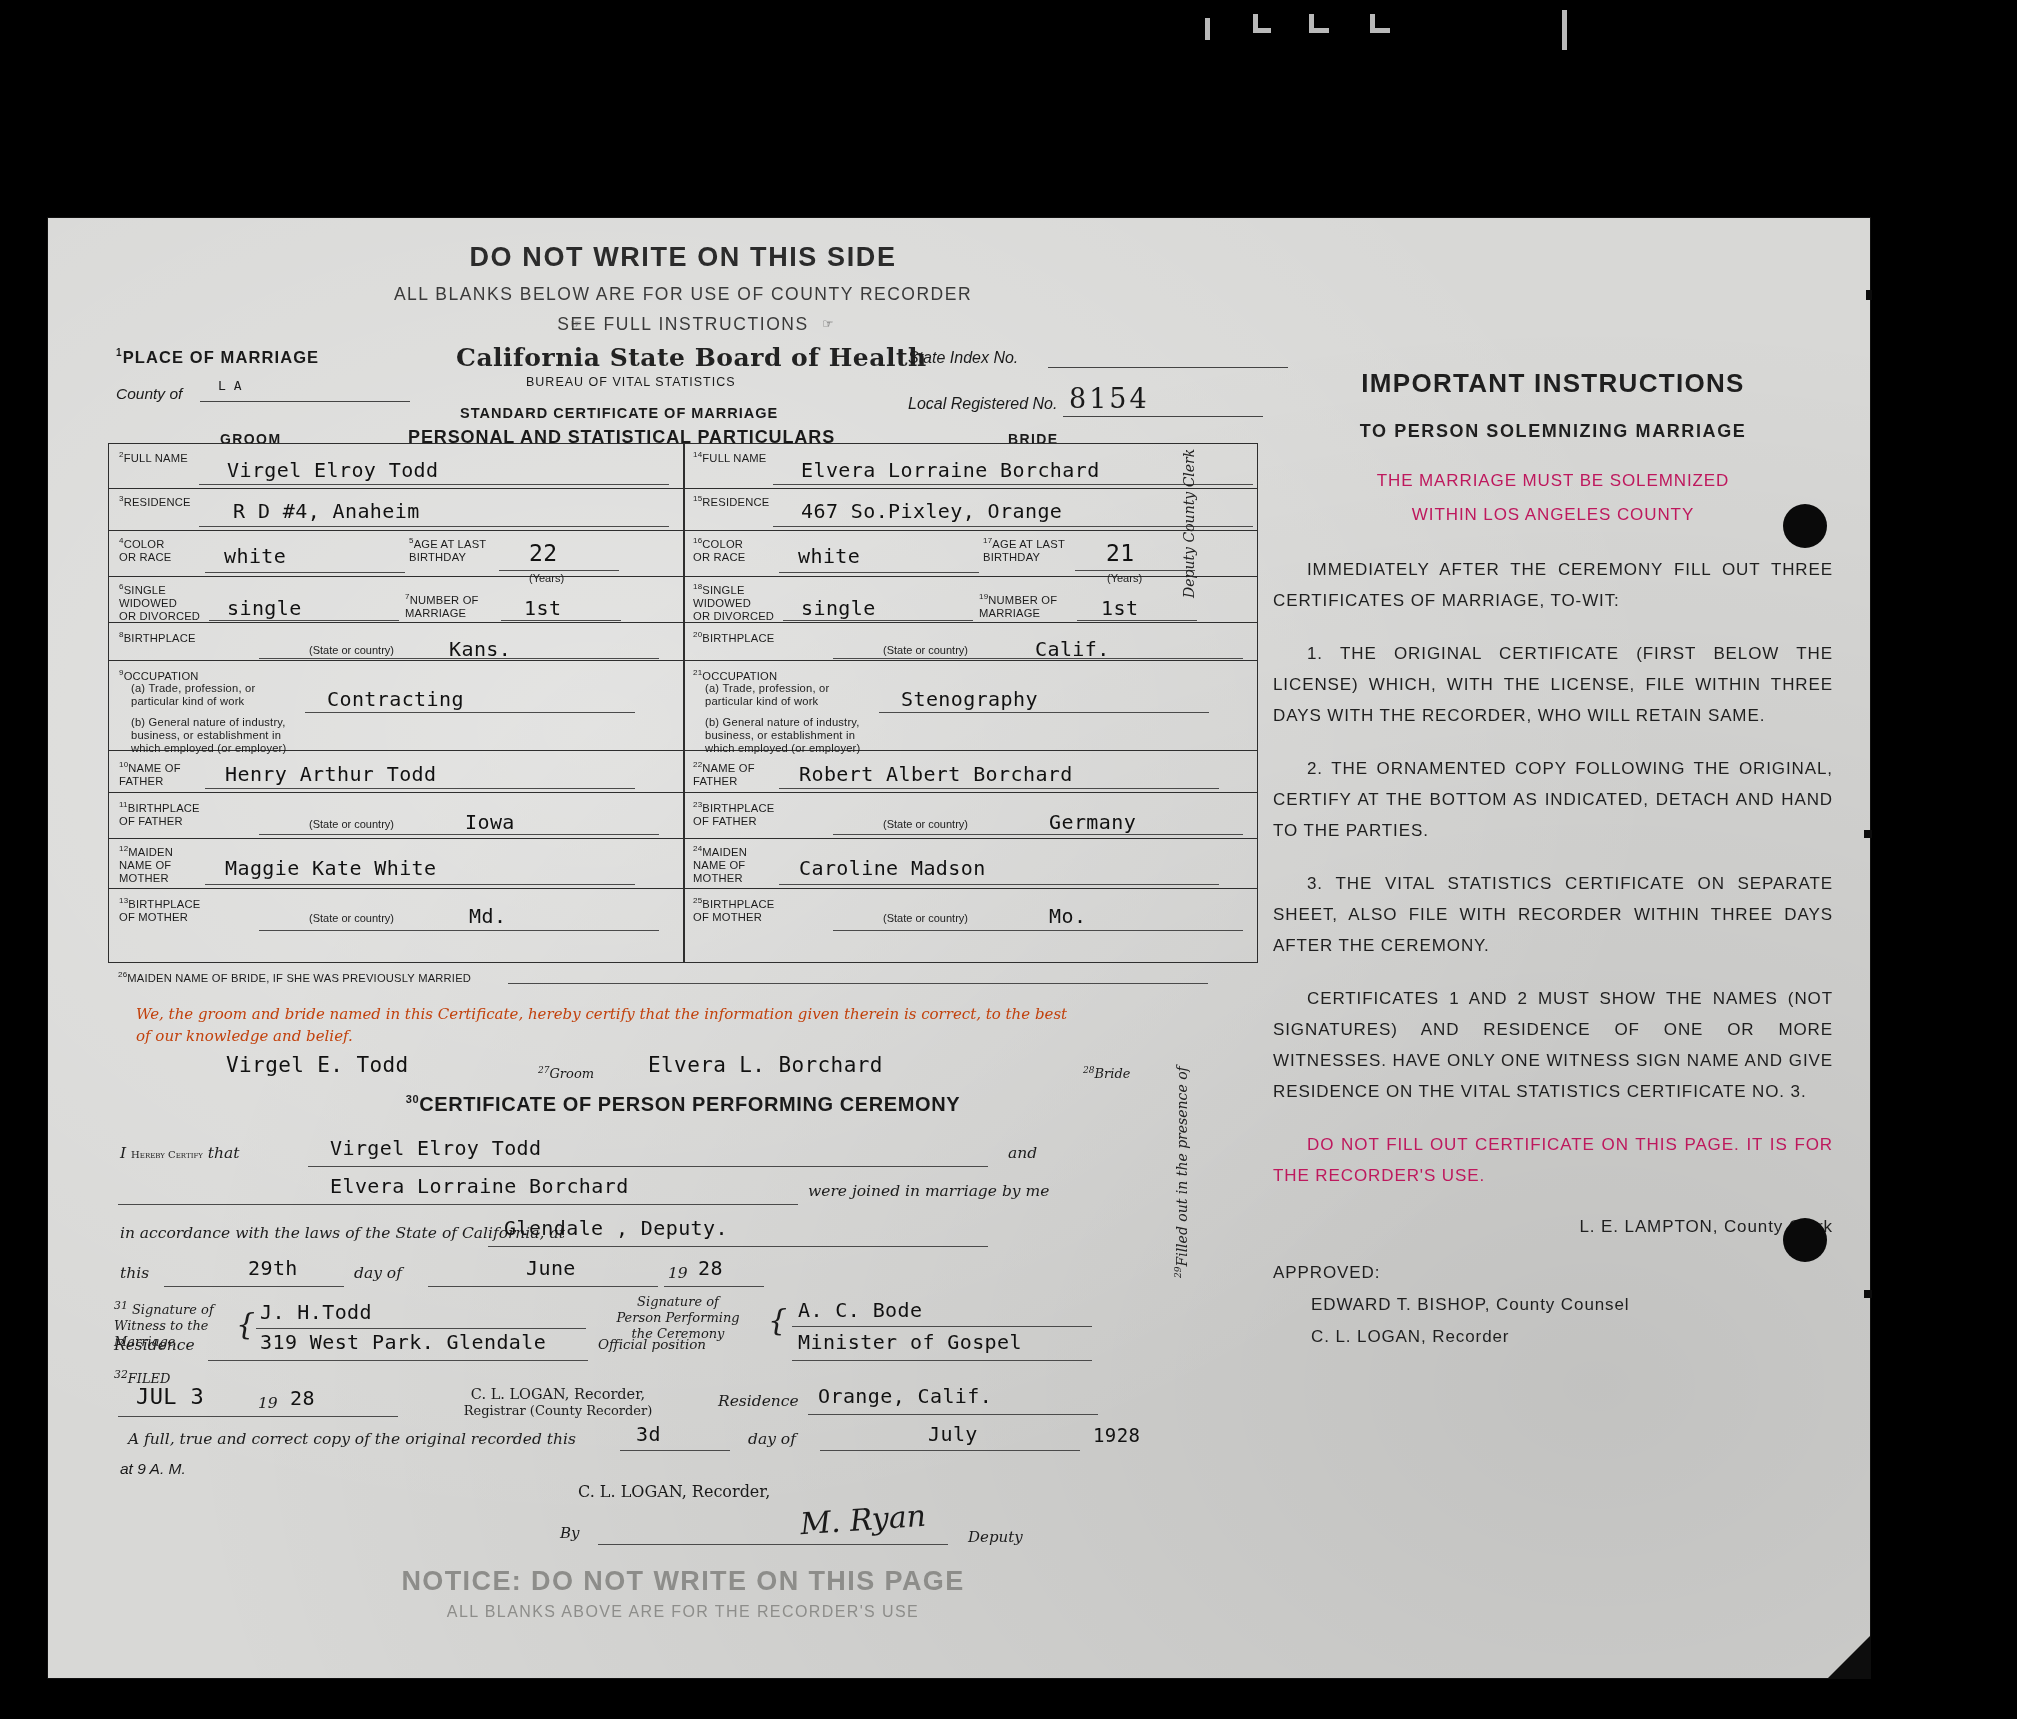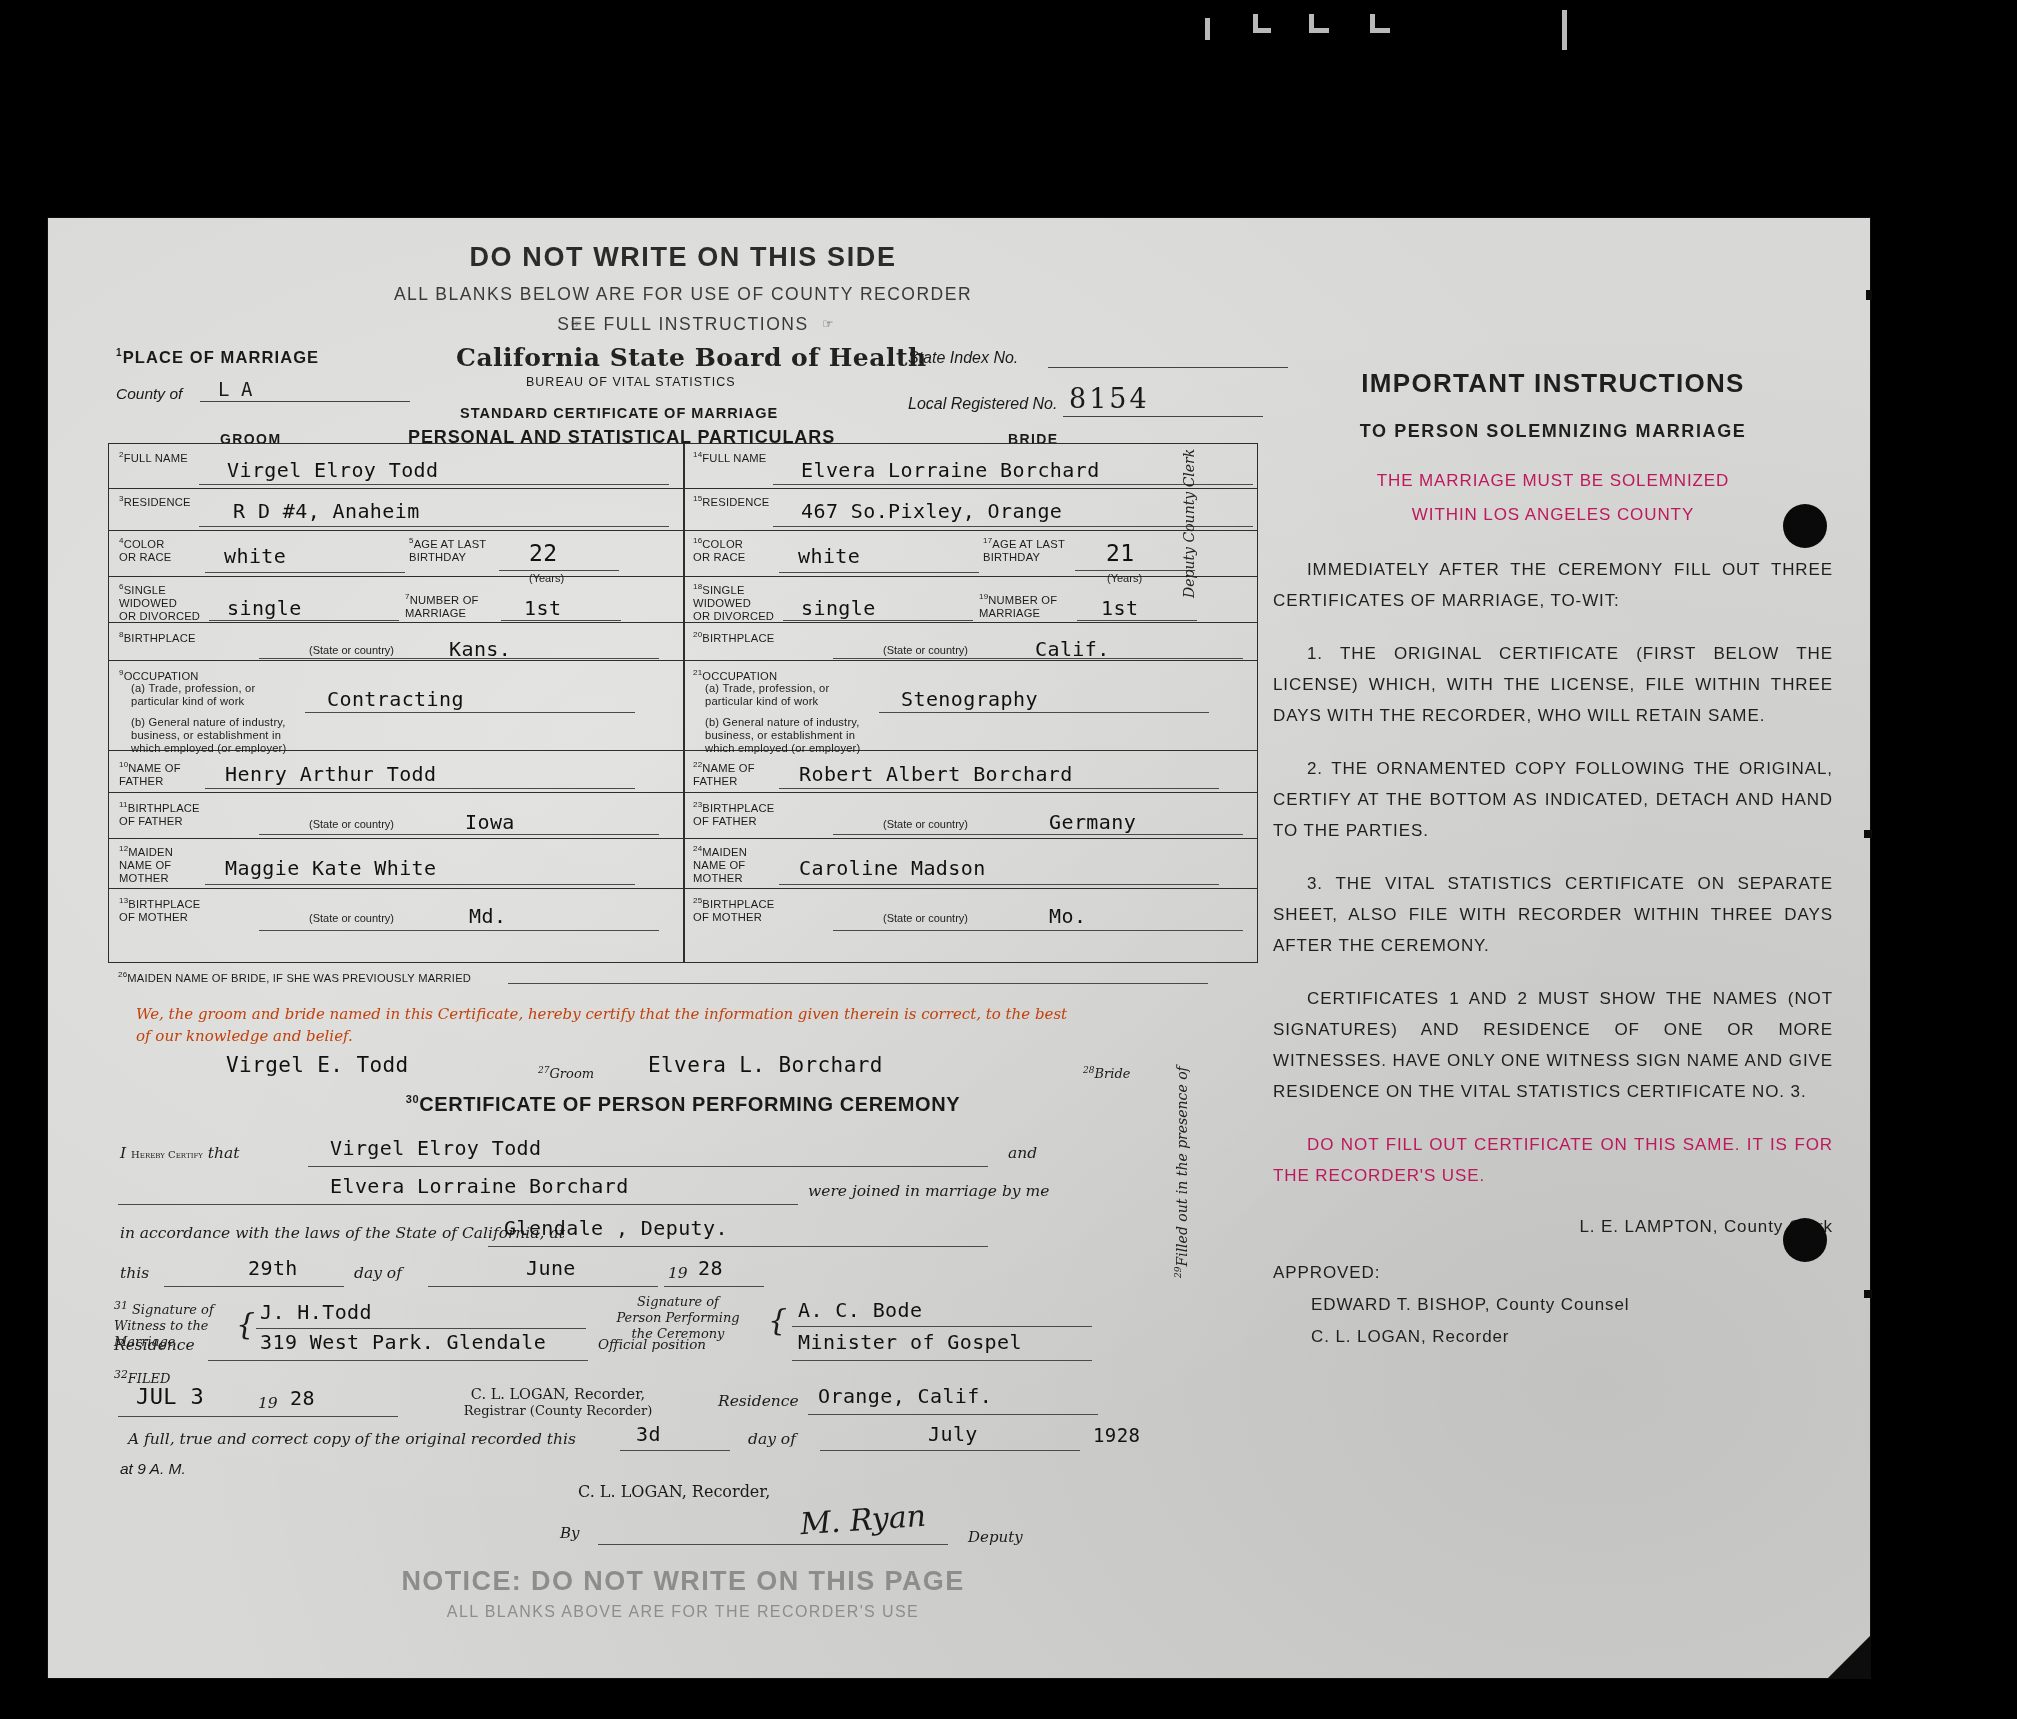--- a/index.html
+++ b/index.html
@@ -99,21 +99,21 @@
     font-size: 15.5px;
     font-style: italic;
   }
   .hdr .county-val {
     position: absolute;
     left: 92px; top: 31px;
     width: 210px;
     border-bottom: 1px solid #444;
     height: 24px;
     font-family: "DejaVu Sans Mono", monospace;
-    font-size: 19px;
+    font-size: 13px;
     padding-left: 18px;
     box-sizing: border-box;
   }
   .hdr .board {
     position: absolute;
     left: 348px; top: -4px;
     font-family: "DejaVu Serif", serif;
     font-weight: bold;
     font-size: 25px;
     letter-spacing: 0.5px;
@@ -632,21 +632,21 @@
     <h2>TO  PERSON  SOLEMNIZING  MARRIAGE</h2>
     <p class="faded center" style="line-height:34px;">
       <span>THE MARRIAGE MUST BE SOLEMNIZED</span><br>
       <span>WITHIN LOS ANGELES COUNTY</span>
     </p>
     <p style="text-indent:34px;">IMMEDIATELY AFTER THE CEREMONY FILL OUT THREE CERTIFICATES OF MARRIAGE, TO-WIT:</p>
     <p style="text-indent:34px;">1. THE ORIGINAL CERTIFICATE (FIRST BELOW THE LICENSE) WHICH, WITH THE LICENSE, FILE WITHIN THREE DAYS WITH THE RECORDER, WHO WILL RETAIN SAME.</p>
     <p style="text-indent:34px;">2. THE ORNAMENTED COPY FOLLOWING THE ORIGINAL, CERTIFY AT THE BOTTOM AS INDICATED, DETACH AND HAND TO THE PARTIES.</p>
     <p style="text-indent:34px;">3. THE VITAL STATISTICS CERTIFICATE ON SEPARATE SHEET, ALSO FILE WITH RECORDER WITHIN THREE DAYS AFTER THE CEREMONY.</p>
     <p style="text-indent:34px;">CERTIFICATES 1 AND 2 MUST SHOW THE NAMES (NOT SIGNATURES) AND RESIDENCE OF ONE OR MORE WITNESSES.   HAVE ONLY ONE WITNESS SIGN NAME AND GIVE RESIDENCE ON THE VITAL STATISTICS CERTIFICATE NO. 3.</p>
-    <p class="faded" style="text-indent:34px;">DO NOT FILL OUT CERTIFICATE ON THIS SAME.  IT IS FOR THE RECORDER'S USE.</p>
+    <p class="faded" style="text-indent:34px;">DO NOT FILL OUT CERTIFICATE ON THIS PAGE.  IT IS FOR THE RECORDER'S USE.</p>
     <div class="sig">L. E. LAMPTON, County Clerk</div>
     <div class="approved">
       <div>APPROVED:</div>
       <div style="padding-left:38px;">EDWARD T. BISHOP, County Counsel</div>
       <div style="padding-left:38px;">C. L. LOGAN, Recorder</div>
     </div>
   </div>
 
   <div class="punch" style="left:1735px;top:286px;"></div>
   <div class="punch" style="left:1735px;top:1000px;"></div>

